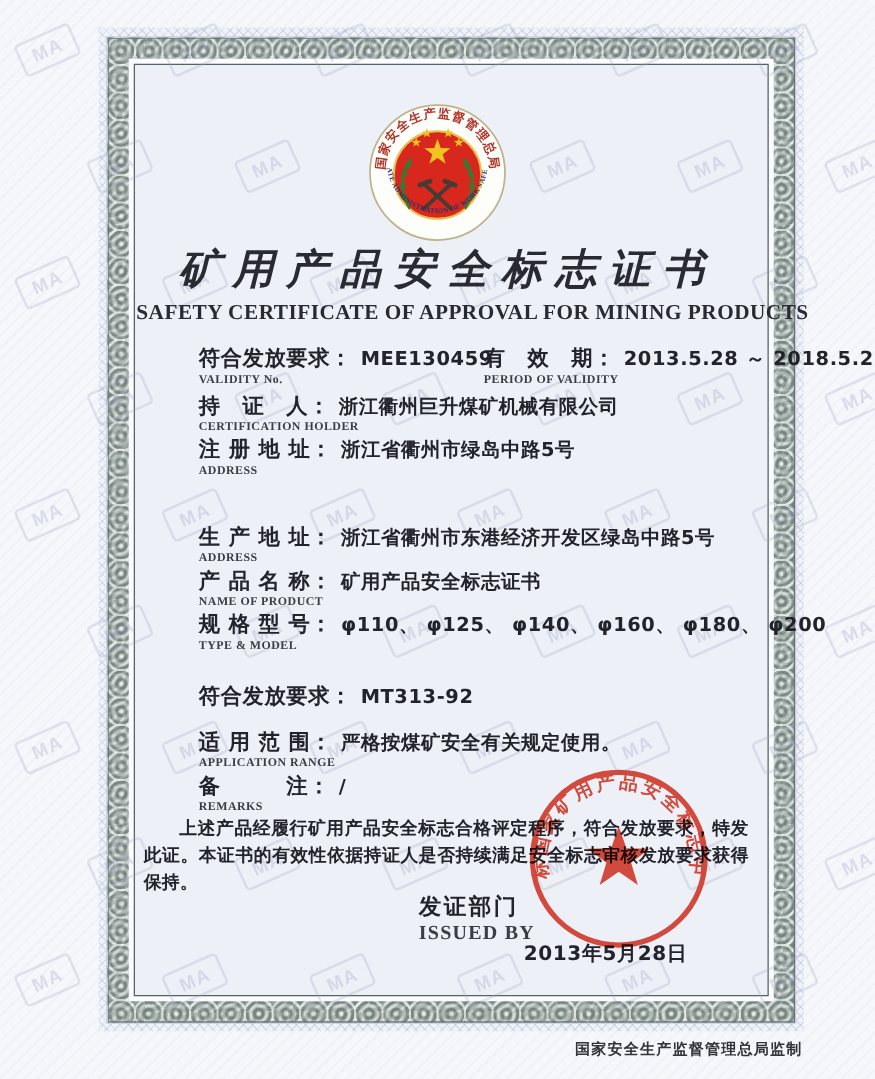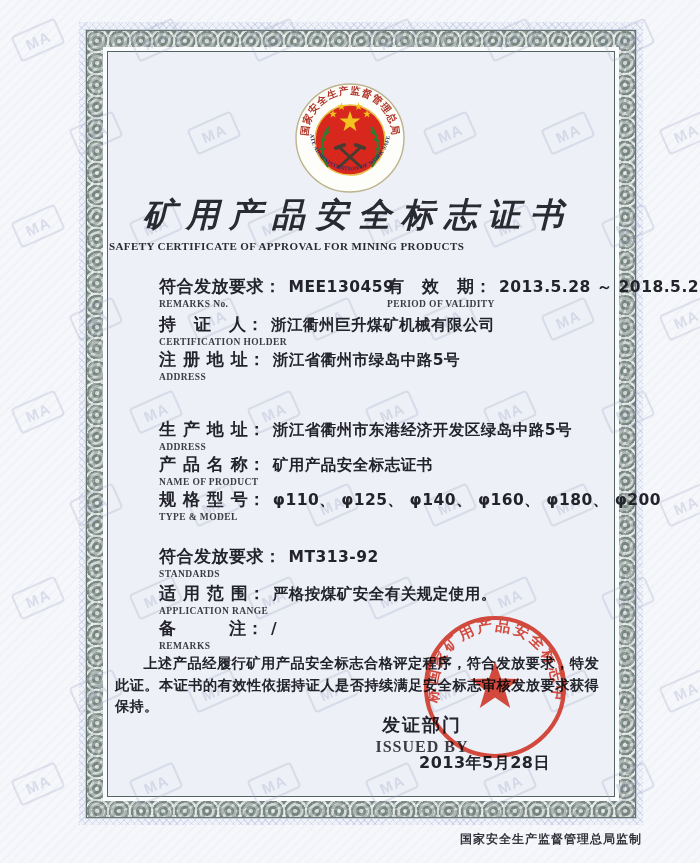--- a/index.html
+++ b/index.html
@@ -28,30 +28,30 @@
   .wm{position:absolute;width:44px;height:24px;border:2px solid rgba(154,163,194,.26);border-radius:4px;
       color:rgba(154,163,194,.30);font:700 15px "Liberation Sans",sans-serif;
       display:flex;align-items:center;justify-content:center;transform:rotate(-24deg);letter-spacing:1px;}
   
   .content{position:absolute;left:109px;top:53px;width:498px;height:742px;z-index:3;color:#23232b;}
   .emblem{position:absolute;left:186px;top:30px;}
   .title{position:absolute;left:0;right:0;top:140px;text-align:center;
     font-family:"DejaVu Serif","Liberation Serif",serif;font-size:33px;font-weight:700;
     letter-spacing:10px;color:#2a2a32;white-space:nowrap;font-style:italic;}
   .subtitle{position:absolute;left:0;right:0;top:187px;text-align:left;
-    font-family:"Liberation Serif","DejaVu Serif",serif;font-size:11px;font-weight:700;
+    font-family:"Liberation Serif","DejaVu Serif",serif;font-size:17px;font-weight:700;
     letter-spacing:.4px;color:#2a2a32;white-space:nowrap;}
   .frow{position:absolute;left:50px;right:14px;white-space:nowrap;}
   .lab{font-size:17px;font-weight:700;letter-spacing:.5px;}
   .val{font-size:15.5px;font-weight:600;margin-left:7px;letter-spacing:.5px;}
   .sub{font-family:"Liberation Serif","DejaVu Serif",serif;font-size:9.5px;color:#3c3c44;
        letter-spacing:.4px;margin-top:1px;font-weight:600;}
   .statement{position:absolute;left:6px;right:8px;top:600px;font-size:14.2px;font-weight:600;
     line-height:21.5px;text-align:justify;text-indent:2em;letter-spacing:.3px;}
-  .issued{position:absolute;left:246px;top:660px;width:134px;text-align:center;}
+  .issued{position:absolute;left:226px;top:660px;width:134px;}
   .issued .lab{font-size:18px;letter-spacing:2px;}
   .issued .sub{font-size:16px;letter-spacing:1px;}
   .date{position:absolute;left:310px;top:700px;font-size:16px;font-weight:700;letter-spacing:.5px;}
   .seal{position:absolute;left:310px;top:558px;z-index:5;opacity:.92;mix-blend-mode:multiply;}
   .footer{position:absolute;right:58px;top:831px;z-index:3;font-size:12px;font-weight:700;
     color:#33333b;letter-spacing:1px;}
 </style>
 </head>
 <body>
 
@@ -152,21 +152,21 @@
       <text font-size="5.6" font-weight="700" fill="#27306b" letter-spacing=".3" font-family="'Liberation Serif','DejaVu Serif',serif">
         <textPath href="#arcBot" startOffset="50%" text-anchor="middle">STATE ADMINISTRATION OF WORK SAFETY</textPath>
       </text>
     </svg>
 
     <div class="title">矿用产品安全标志证书</div>
     <div class="subtitle">SAFETY CERTIFICATE OF APPROVAL FOR MINING PRODUCTS</div>
 
     <div class="frow" style="top:222px;width:225px;">
       <span class="lab">符合发放要求：</span><span class="val">MEE130459</span>
-      <div class="sub">REMARKS No.</div>
+      <div class="sub">VALIDITY No.</div>
     </div>
     <div class="frow" style="left:278px;top:222px;">
       <span class="lab">有　效　期：</span><span class="val">2013.5.28 ～ 2018.5.28</span>
       <div class="sub">PERIOD OF VALIDITY</div>
     </div>
 
     <div class="frow" style="top:260px;">
       <span class="lab">持　证　人：</span><span class="val">浙江衢州巨升煤矿机械有限公司</span>
       <div class="sub">CERTIFICATION HOLDER</div>
     </div>
@@ -182,21 +182,20 @@
       <span class="lab">产 品 名 称：</span><span class="val">矿用产品安全标志证书</span>
       <div class="sub">NAME OF PRODUCT</div>
     </div>
     <div class="frow" style="top:435px;">
       <span class="lab">规 格 型 号：</span><span class="val">φ110、 φ125、 φ140、 φ160、 φ180、 φ200</span>
       <div class="sub">TYPE &amp; MODEL</div>
     </div>
 
     <div class="frow" style="top:492px;">
       <span class="lab">符合发放要求：</span><span class="val">MT313-92</span>
-      <div class="sub">STANDARDS</div>
     </div>
     <div class="frow" style="top:529px;">
       <span class="lab">适 用 范 围：</span><span class="val">严格按煤矿安全有关规定使用。</span>
       <div class="sub">APPLICATION RANGE</div>
     </div>
     <div class="frow" style="top:564px;">
       <span class="lab">备　　　注：</span><span class="val">/</span>
       <div class="sub">REMARKS</div>
     </div>
 

